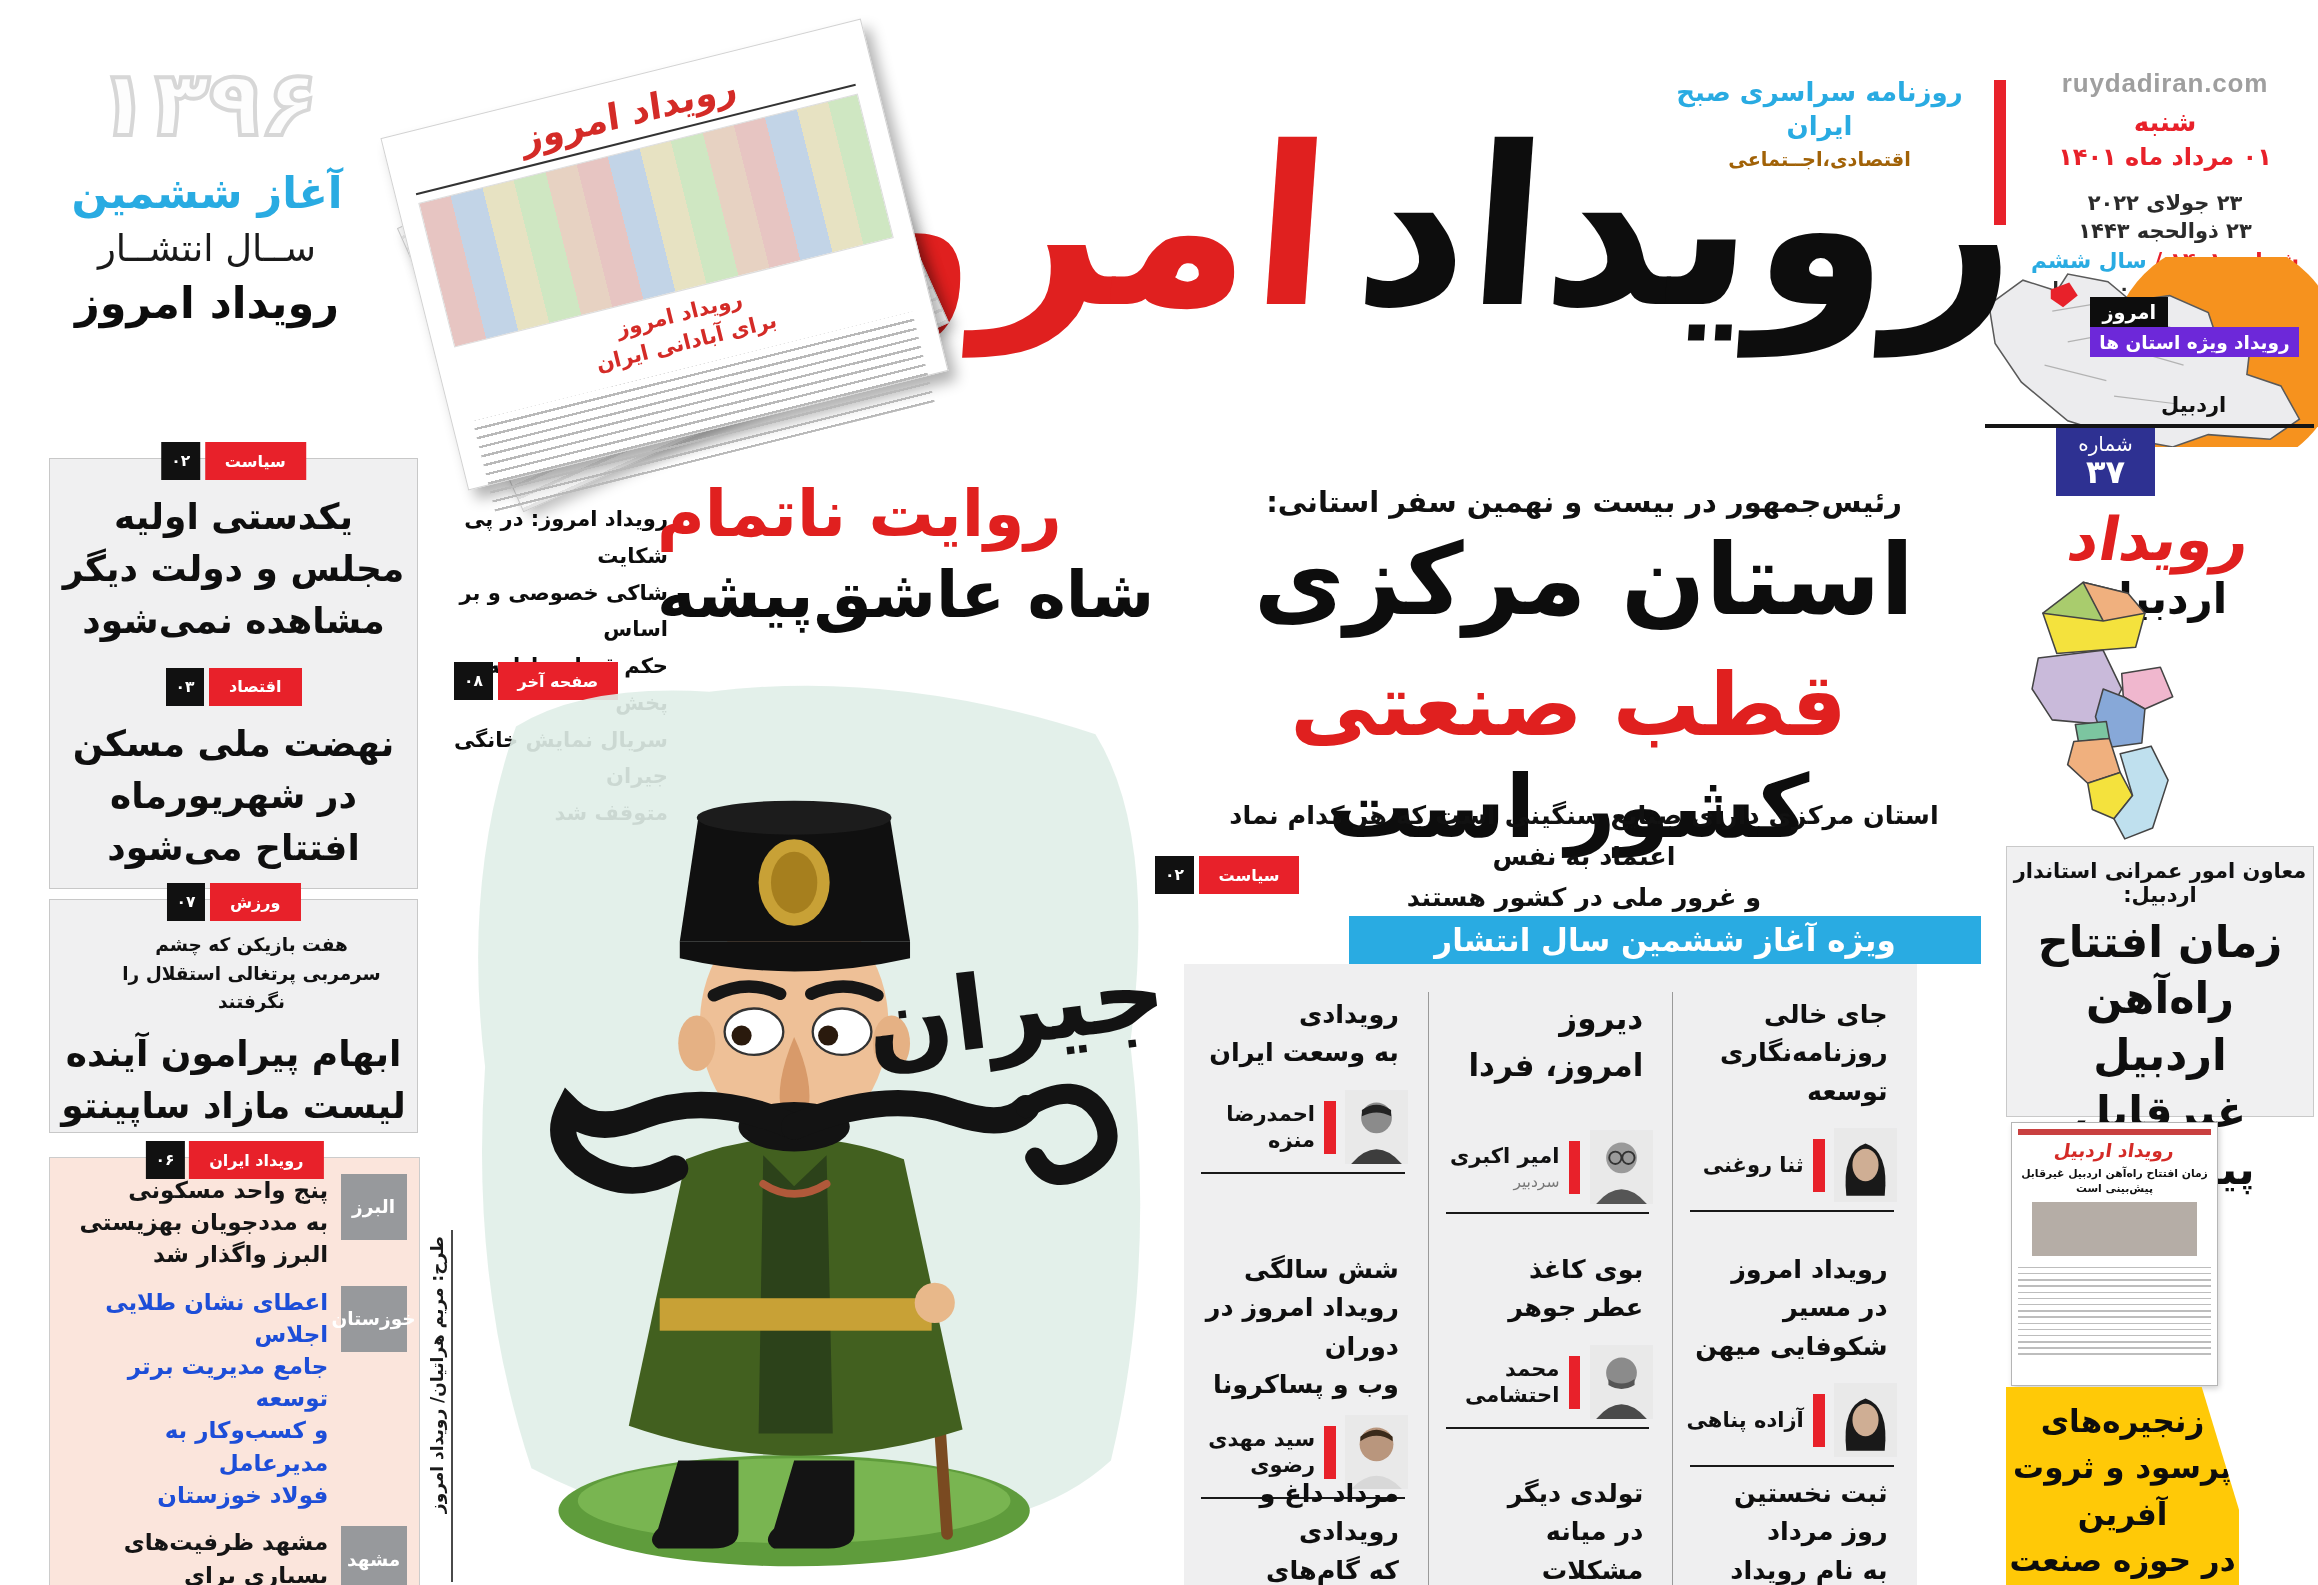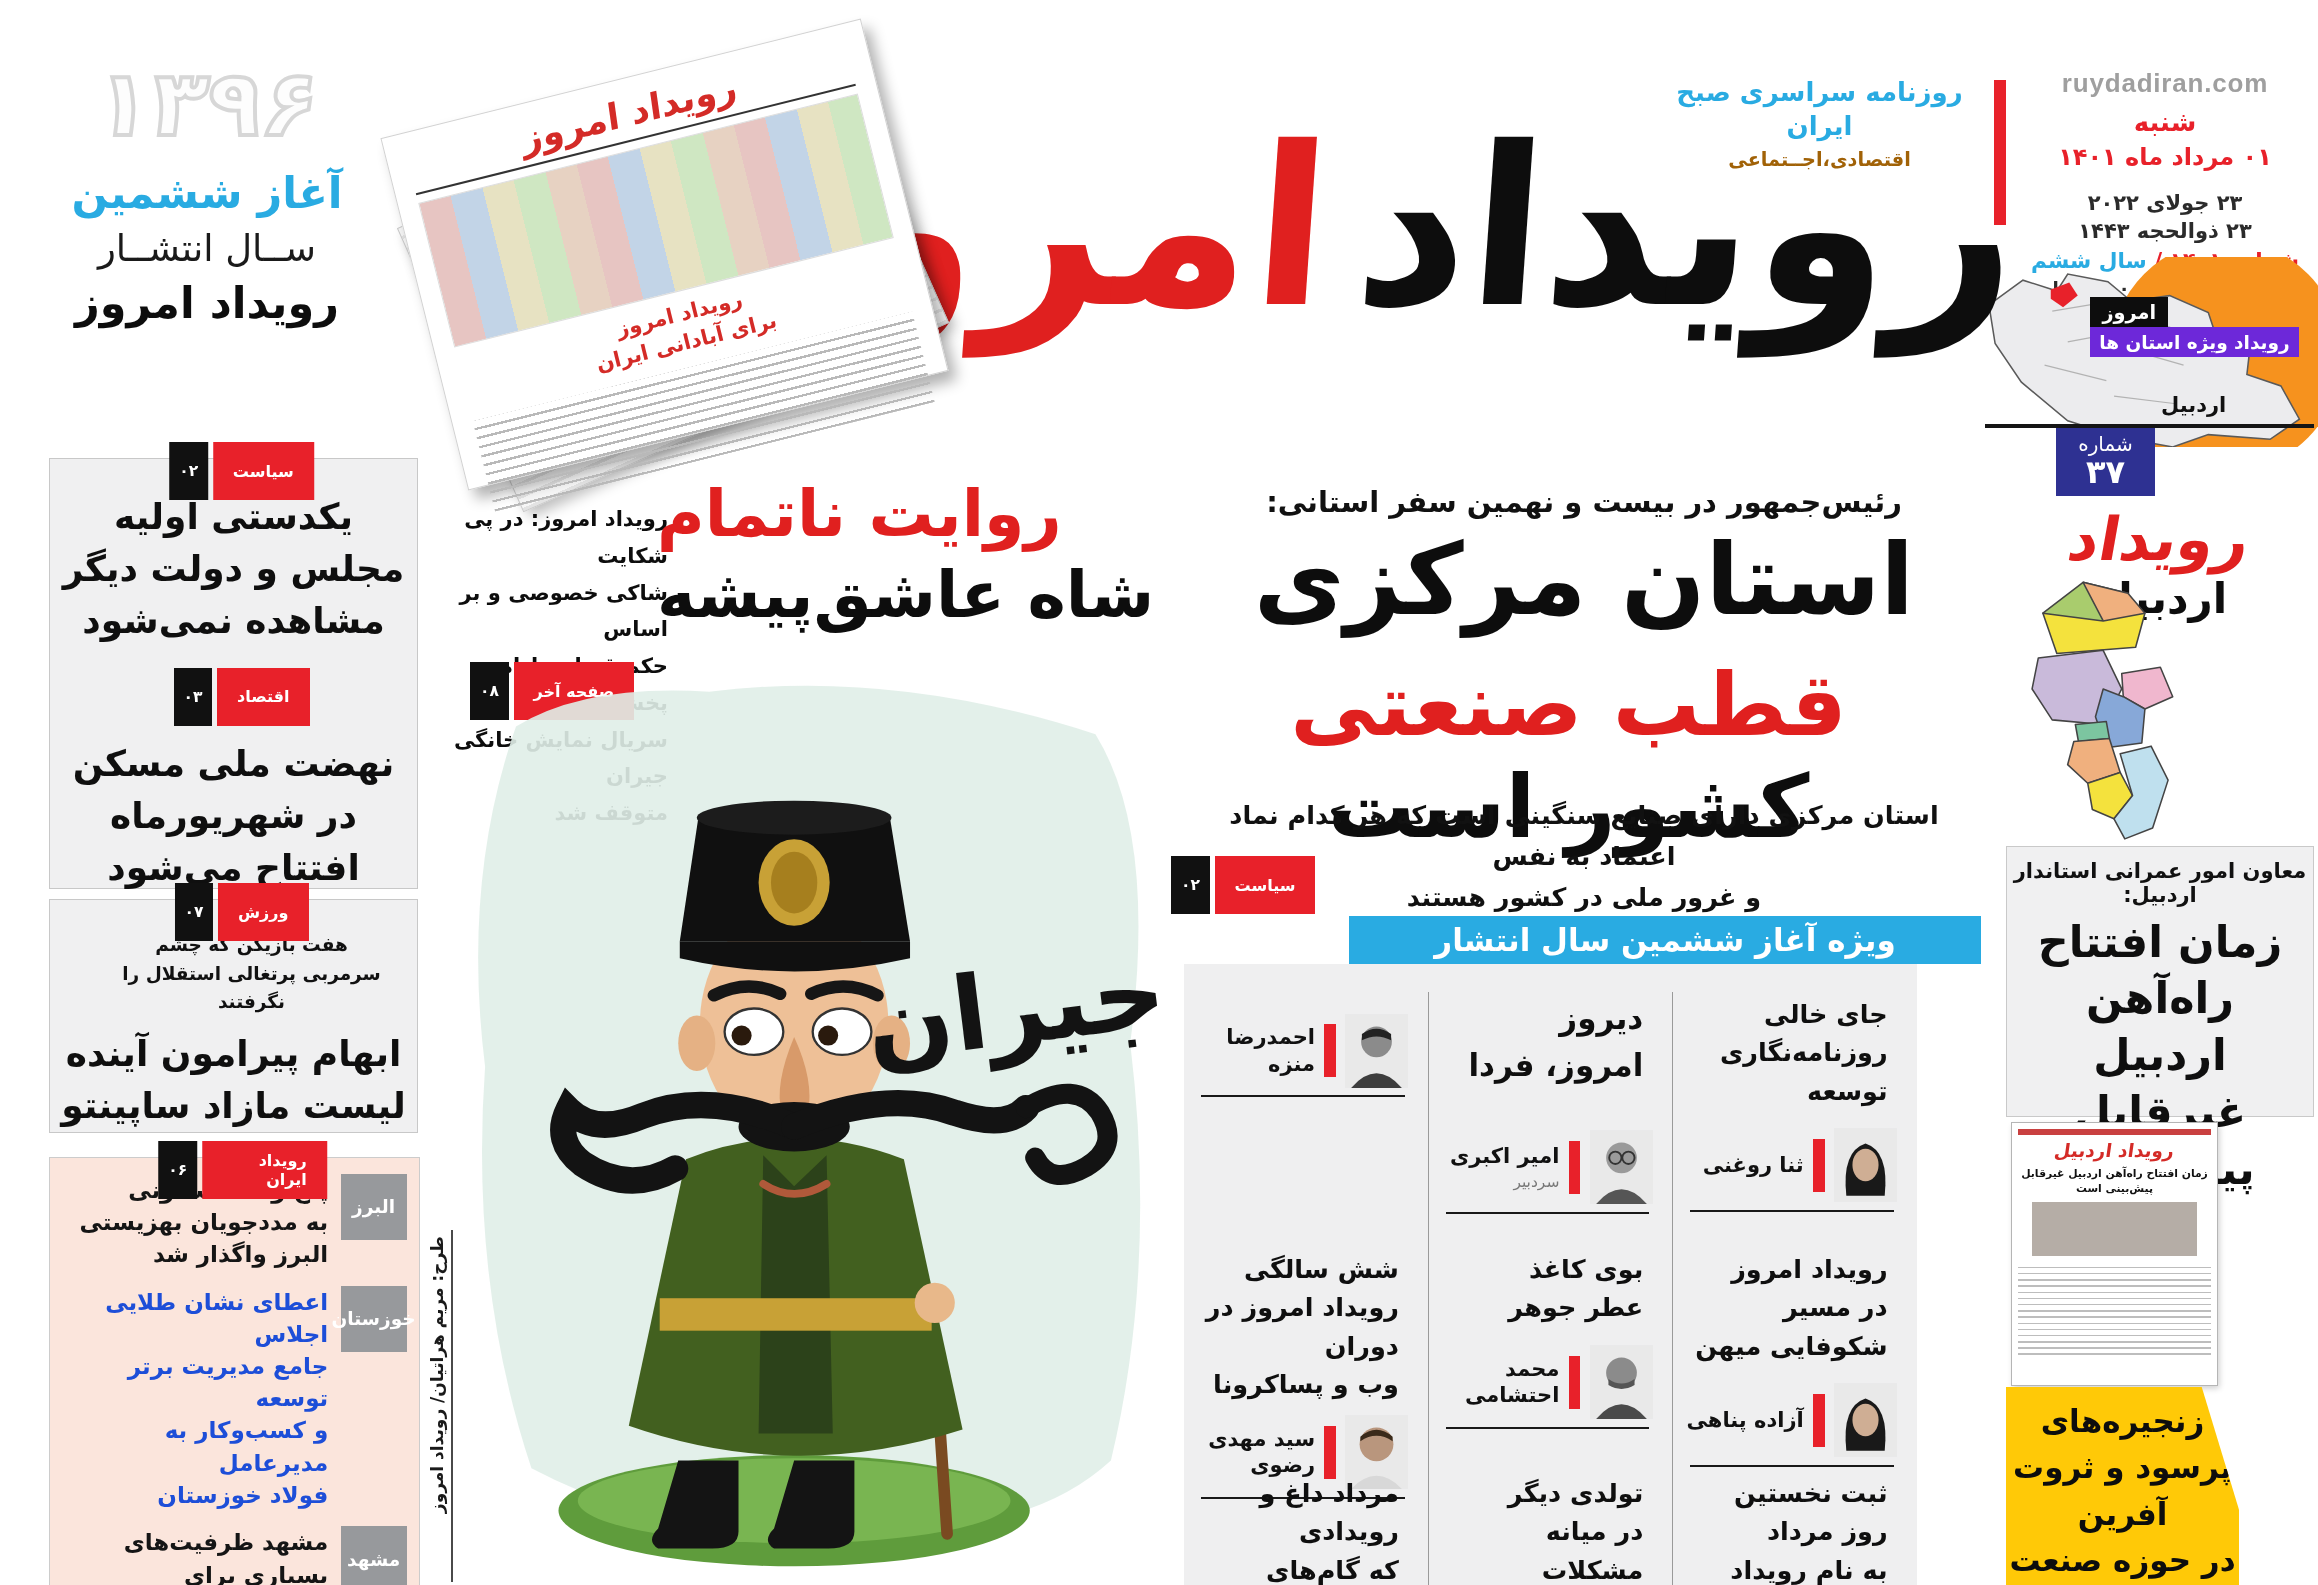--- a/index.html
+++ b/index.html
@@ -61,21 +61,21 @@
      padding:3.9px 12.4px;}
   .lbl-banner{left:2090px;top:327px;background:#6d28d9;color:#fff;font-size:18.5px;font-weight:bold;
      padding:4.6px 9.3px;}
   .lbl-prov{left:2161px;top:393px;color:#111;font-size:21px;font-weight:bold;}
 
   
   .badge{display:flex;direction:rtl;gap:4.6px;align-items:stretch;}
   .badge .sec{background:#e8212a;color:#fff;font-weight:bold;font-size:16px;
      padding:3.9px 20px;display:flex;align-items:center;}
   .badge .pg{background:#111;color:#fff;font-weight:bold;font-size:15.5px;
-     padding:20px 10px;display:flex;align-items:center;margin-left:16px;}
+     padding:10px 10px;display:flex;align-items:center;}
   .badge-top{position:absolute;top:-17px;right:50%;transform:translateX(50%);}
   .badge-inline{display:inline-flex;margin:20px auto 0 auto;}
 
   
   .panel{background:#f0f0f1;border:1.5px solid #c8c8c8;box-sizing:border-box;}
   #panelA{left:49px;top:458px;width:369px;height:431px;}
   #panelB{left:49px;top:899px;width:369px;height:234px;}
   #panelC{left:49px;top:1157px;width:369px;height:428px;background:#fbe5dc;border:1.5px solid #ccc;}
   .hl{font-size:36px;font-weight:900;text-align:center;line-height:1.45;color:#0f0f0f;}
   #panelA .hl1{margin-top:32px;}
@@ -366,20 +366,22 @@
         </svg>
       <div class="redtick"></div>
       <div>
         <div class="aname">امیر اکبری</div>
         <div class="arole">سردبیر</div>
       </div>
     </div>
     <div class="arule"></div>
   </div>
   <div class="cell">
+    <div class="ci-title pre">رویدادی
+به وسعت ایران</div>
     <div class="author">
       <svg class="aphoto" viewBox="0 0 82 96">
           <rect width="82" height="96" fill="#e9e9e9"></rect>
           <circle cx="41" cy="36" r="20" fill="#8b8b8b"></circle>
           <path d="M8 96 Q41 58 74 96 Z" fill="#3d3d3d"></path>
           <path d="M22 26 Q41 12 60 26 L60 34 Q41 24 22 34 Z" fill="#222"></path>
         </svg>
       <div class="redtick"></div>
       <div>
           <div class="aname pre">احمدرضا منزه</div>

